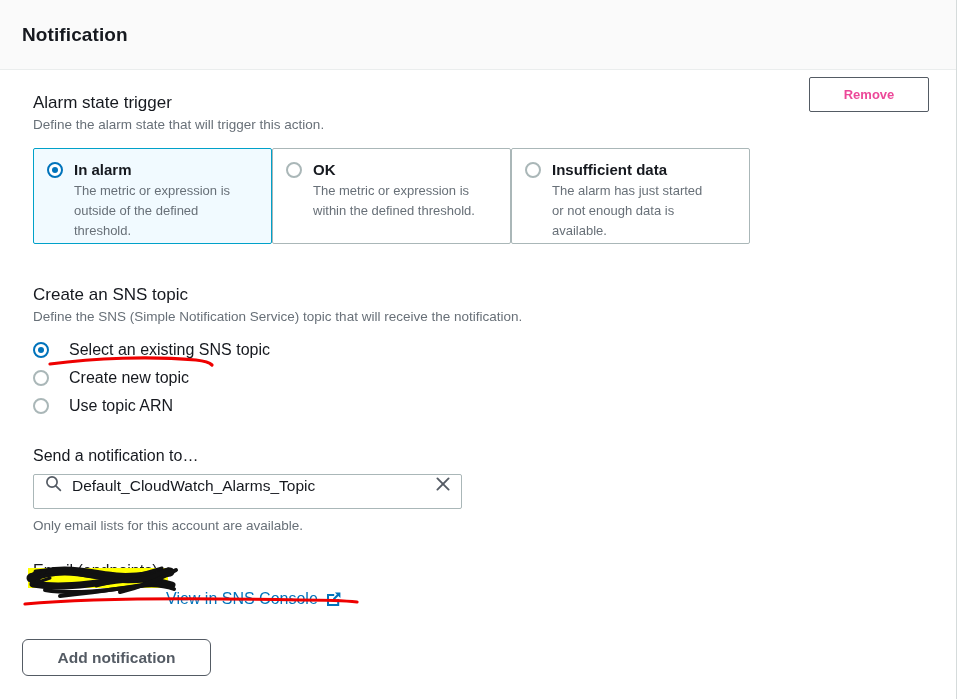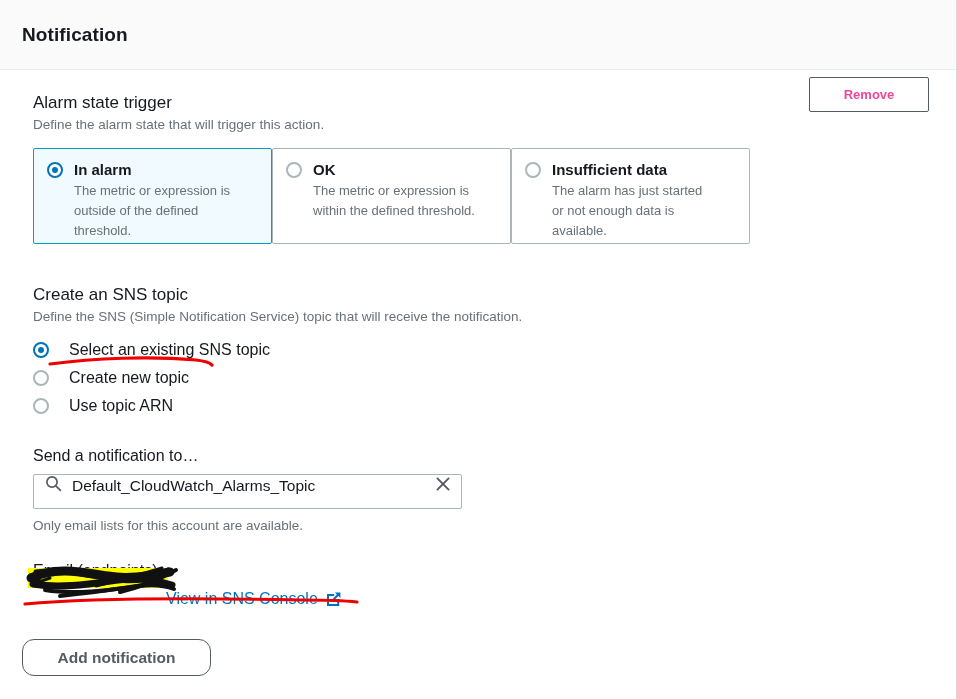--- a/index.html
+++ b/index.html
@@ -224,21 +224,21 @@
 
   
   .add-btn {
     position: absolute;
     left: 22px;
     top: 639px;
     width: 189px;
     height: 37px;
     background: #ffffff;
     border: 1px solid #545b64;
-    border-radius: 12px;
+    border-radius: 6px;
     color: #545b64;
     font-family: "Liberation Sans", sans-serif;
     font-size: 15.5px;
     font-weight: bold;
     cursor: pointer;
     padding: 4px;
   }
 
   
   #annotations {

